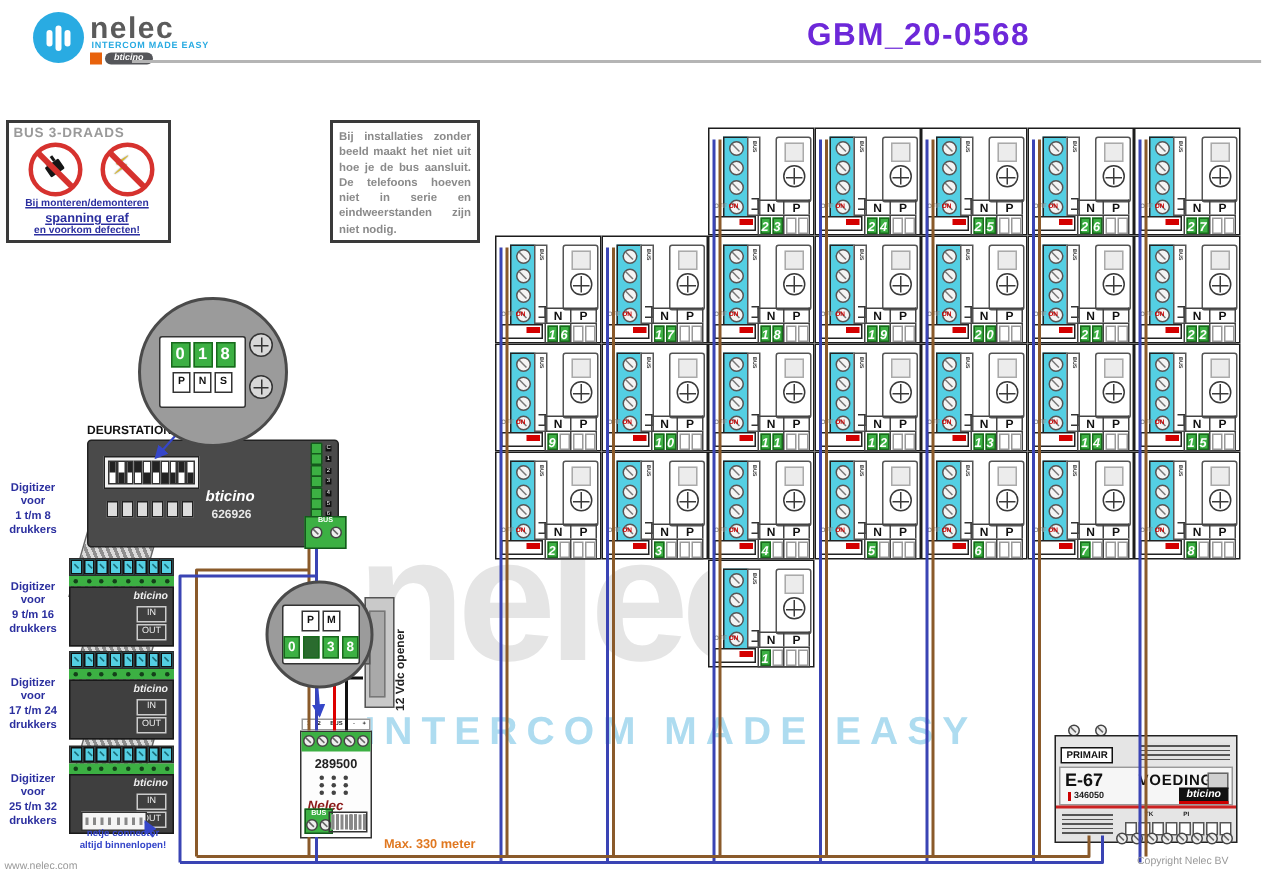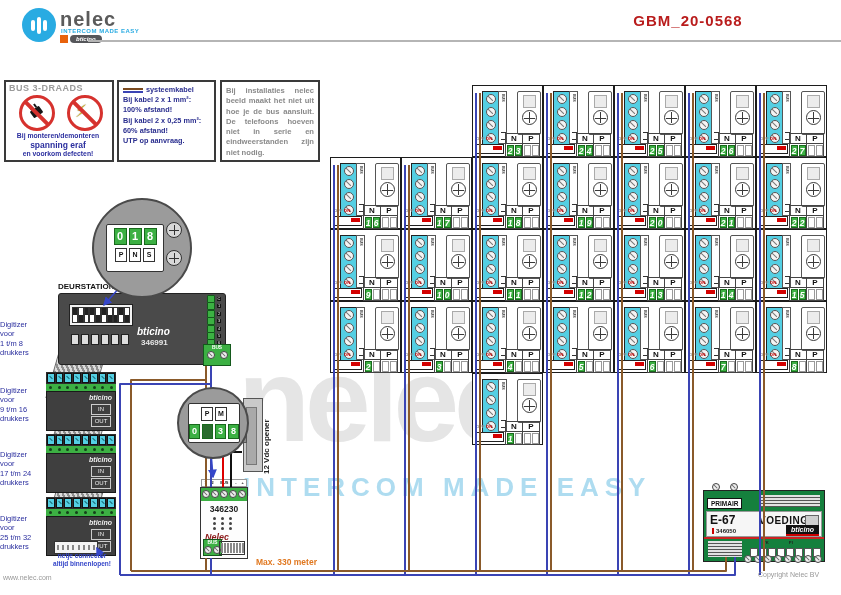--- a/index.html
+++ b/index.html
@@ -9,34 +9,34 @@
   
   .logo-circle{left:22px;top:8px;width:34px;height:34px;border-radius:50%;background:#29ABE2;
                display:flex;align-items:center;justify-content:center;gap:2px;}
   .logo-bar{width:4px;background:#fff;border-radius:2px;}
   .brand-name{left:60px;top:8px;font-size:20px;font-weight:bold;color:#5b5b5b;letter-spacing:1px;}
   .brand-tag{left:61px;top:28px;font-size:6px;font-weight:bold;color:#29ABE2;letter-spacing:.5px;text-transform:uppercase;}
   .brand2{left:60px;top:35px;display:flex;align-items:center;gap:2px;}
   .brand2-sq{width:8px;height:8px;background:#e8620c;}
   .brand2-pill{background:#55565a;color:#fff;font-size:6px;font-style:italic;font-weight:bold;
                padding:1px 6px;border-radius:4px;}
-  .doc-title{left:538px;top:12px;width:300px;text-align:center;font-size:15px;font-weight:bold;color:#b91c1c;letter-spacing:1px;}
+  .doc-title{left:538px;top:12px;width:300px;text-align:left;font-size:21px;font-weight:bold;color:#6d28d9;letter-spacing:1px;}
   .header-rule{left:88px;top:40px;width:753px;height:2px;background:#b5b5b5;}
   
   .nbox{border:2px solid #3a3a3a;background:#fff;box-sizing:border-box;}
   .nbox1{left:4px;top:80px;width:110px;height:82px;}
   .nbox1-title{left:3px;top:1px;font-size:9px;font-weight:bold;color:#9a9a9a;letter-spacing:.5px;}
   .prohib{width:30px;height:30px;border:3px solid #d6322e;border-radius:50%;position:absolute;top:13px;}
   .prohib .slash{position:absolute;left:-2px;top:13px;width:33px;height:4px;background:#d6322e;transform:rotate(45deg);}
   .plug{position:absolute;left:9px;top:10px;width:11px;height:8px;background:#151515;border-radius:1px;transform:rotate(-35deg);}
   .plug:before{content:"";position:absolute;left:2px;top:-4px;width:2px;height:4px;background:#151515;}
   .plug:after{content:"";position:absolute;left:7px;top:-4px;width:2px;height:4px;background:#151515;}
   .bolt{position:absolute;left:5px;top:3px;font-size:17px;color:#e8c21a;text-shadow:0 0 1px #333;
         font-family:"DejaVu Sans",sans-serif;}
-  .nbox1-l{width:104px;text-align:center;font-weight:bold;color:#2b2f9f;}
+  .nbox1-l{width:104px;text-align:center;font-weight:bold;color:#2b2f9f;text-decoration:underline;}
   .nbox2{left:117px;top:80px;width:99px;height:82px;padding:3px 4px;}
   .legend-line{display:flex;align-items:center;gap:3px;}
   .legend-wire{width:20px;height:5px;background:linear-gradient(#7a4a1f 0 2px,#fff 2px 3px,#3a44b4 3px 5px);}
   .nbox2 .txt{font-size:7.3px;font-weight:bold;color:#2b2f8f;line-height:1.4;}
   .nbox3{left:220px;top:80px;width:100px;height:82px;padding:4px 4px;}
   .nbox3 .txt{font-size:7.6px;font-weight:bold;color:#8a8a8a;line-height:1.35;text-align:justify;}
   
   .wm-big{left:238px;top:332px;font-size:118px;font-weight:bold;color:#e5e5e5;letter-spacing:-5px;z-index:0;}
   .wm-sub{left:243px;top:472px;font-size:26px;font-weight:bold;color:#aedcf0;letter-spacing:6px;z-index:0;}
   
@@ -102,21 +102,21 @@
          font-size:7px;line-height:12px;text-align:center;}
   .row{display:flex;gap:2px;justify-content:center;margin-top:3px;}
   .adj{position:absolute;right:8px;width:14px;height:14px;border-radius:50%;background:#d8d8d8;border:1px solid #333;}
   .adj:before{content:"";position:absolute;left:50%;top:2px;bottom:2px;width:1px;background:#333;}
   .adj:after{content:"";position:absolute;top:50%;left:2px;right:2px;height:1px;background:#333;}
   .inset2{left:177px;top:387px;width:68px;height:68px;}
   .inset2 .panel{position:absolute;left:9px;top:14px;width:50px;height:38px;background:#fff;border:1px solid #333;border-radius:2px;}
   .dtile.sm{width:9px;height:13px;font-size:9px;line-height:13px;}
   .dtile.blank{background:#2a6b2e;}
   
-  .dz-label{width:44px;font-size:7.5px;font-weight:normal;color:#2b2f9f;line-height:1.25;z-index:6;}
+  .dz-label{width:44px;text-align:center;font-size:7.5px;font-weight:bold;color:#2b2f9f;line-height:1.25;z-index:6;}
   .dgz{position:absolute;left:46px;width:70px;z-index:3;}
   .dgz-strip{display:flex;gap:1px;padding:1px;background:#2c2c2c;}
   .tsq{width:7px;height:8px;background:#54CFE3;border:1px solid #111;position:relative;}
   .tsq:after{content:"";position:absolute;left:1px;top:3px;width:4px;height:1px;background:#1a6b77;transform:rotate(45deg);}
   .dgz-green{height:7px;background:#3CB043;display:flex;align-items:center;justify-content:space-around;}
   .dgz-green i{width:3px;height:3px;border-radius:50%;background:#14401a;}
   .dgz-body{height:38px;background:#3f3f3f;border:1px solid #191919;position:relative;}
   .dgz-brand{position:absolute;right:3px;top:2px;color:#eee;font-size:7px;font-weight:bold;font-style:italic;}
   .iobox{position:absolute;right:4px;width:18px;height:9px;border:1px solid #ccc;color:#eee;font-size:6px;
          transform-origin:right top;text-align:center;line-height:9px;}
@@ -143,21 +143,21 @@
   
   .opener{left:243px;top:398px;width:20px;height:74px;background:#c9c9c9;border:1.5px solid #555;z-index:3;box-sizing:border-box;}
   .opener .inner{position:absolute;left:2px;top:8px;width:9px;height:56px;background:#a9a9a9;border:1px solid #777;}
   .opener .latch{position:absolute;left:-4px;top:30px;width:5px;height:12px;background:#8b8b8b;border:1px solid #555;}
   .opener-label{left:262px;top:398px;height:76px;writing-mode:vertical-rl;transform:rotate(180deg);
                 font-size:8px;font-weight:bold;color:#222;z-index:6;}
   
   .dist-bottom{left:256px;top:557px;font-size:8.5px;font-weight:bold;color:#e07820;z-index:6;}
   .dist-right{left:633px;top:441px;font-size:8px;font-weight:bold;color:#2b2f9f;line-height:1.4;z-index:6;}
   
-  .ps{left:703px;top:490px;width:122px;height:72px;background:#15803d;border:1.5px solid #222;z-index:3;box-sizing:border-box;}
+  .ps{left:703px;top:490px;width:122px;height:72px;background:#e5e5e5;border:1.5px solid #222;z-index:3;box-sizing:border-box;}
   .ps-screw-top{position:absolute;top:-8px;}
   .ps-vent{position:absolute;background:repeating-linear-gradient(#e2e2e2 0 2px,#555 2px 3px);}
   .ps-primair{position:absolute;left:3px;top:7px;background:#fff;border:1px solid #111;font-size:6.5px;
               font-weight:bold;padding:1px 3px;color:#111;}
   .ps-mid{position:absolute;left:2px;top:20px;width:114px;height:24px;background:#f6f6f6;border:1px solid #999;}
   .ps-model{position:absolute;left:3px;top:1px;font-size:12px;font-weight:bold;color:#111;}
   .ps-name{position:absolute;left:52px;top:3px;font-size:10px;font-weight:bold;color:#111;letter-spacing:.5px;}
   .ps-ic{position:absolute;right:2px;top:3px;width:12px;height:9px;background:#cfcfcf;border:1px solid #666;}
   .ps-part{position:absolute;left:5px;top:16px;font-size:6px;font-weight:bold;color:#222;border-left:2px solid #cc0000;padding-left:2px;}
   .ps-bti{position:absolute;right:2px;top:13px;background:#111;color:#fff;font-size:7px;font-style:italic;
@@ -203,52 +203,41 @@
     </div>
     <div class="prohib" style="left:61px">
       <span class="bolt">⚡</span>
         <span class="slash"></span>
     </div>
     <div class="abs nbox1-l" style="top:50px;font-size:6.8px">Bij monteren/demonteren</div>
     <div class="abs nbox1-l" style="top:58px;font-size:8.5px">spanning eraf</div>
     <div class="abs nbox1-l" style="top:68px;font-size:6.8px">en voorkom defecten!</div>
   </div>
 
-  <div class="abs nbox nbox2">
-    <div class="legend-line">
-      <span class="legend-wire"></span>
-      <span class="txt">systeemkabel</span>
-    </div>
-    <div class="txt">Bij kabel 2 x 1 mm²:</div>
-    <div class="txt">100% afstand!</div>
-    <div class="txt">Bij kabel 2 x 0,25 mm²:</div>
-    <div class="txt">60% afstand!</div>
-    <div class="txt">UTP op aanvraag.</div>
-  </div>
 
   <div class="abs nbox nbox3">
-    <div class="txt">Bij installaties nelec beeld maakt het niet uit hoe je de bus aansluit. De telefoons hoeven niet in serie en eindweerstanden zijn niet nodig.</div>
+    <div class="txt">Bij installaties zonder beeld maakt het niet uit hoe je de bus aansluit. De telefoons hoeven niet in serie en eindweerstanden zijn niet nodig.</div>
   </div>
 
   <div class="abs ds-label">DEURSTATION 2-18A</div>
   <div class="abs ds">
     <div class="ds-dip" id="ds-dip">
         <span class="dipsw on"></span>
         <span class="dipsw offp"></span>
         <span class="dipsw on"></span>
         <span class="dipsw on"></span>
         <span class="dipsw offp"></span>
         <span class="dipsw on"></span>
         <span class="dipsw offp"></span>
         <span class="dipsw offp"></span>
         <span class="dipsw on"></span>
         <span class="dipsw offp"></span>
       </div>
     <div class="ds-brand">bticino</div>
-    <div class="ds-part">346991</div>
+    <div class="ds-part">626926</div>
     <div class="ds-conn">
       <i></i>
         <i></i>
         <i></i>
         <i></i>
         <i></i>
         <i></i>
     </div>
     <div class="ds-strip" id="ds-strip">
         <div class="ds-trow">
@@ -444,21 +433,21 @@
         <span>-</span>
         <span>+</span>
       </div>
     <div class="m230-screws">
       <i class="mini-screw"></i>
         <i class="mini-screw"></i>
         <i class="mini-screw"></i>
         <i class="mini-screw"></i>
         <i class="mini-screw"></i>
     </div>
-    <div class="m230-part">346230</div>
+    <div class="m230-part">289500</div>
     <div class="m230-jmp" id="m230-jmp">
         <i></i>
         <i></i>
         <i></i>
         <i></i>
         <i></i>
         <i></i>
         <i></i>
         <i></i>
         <i></i>

